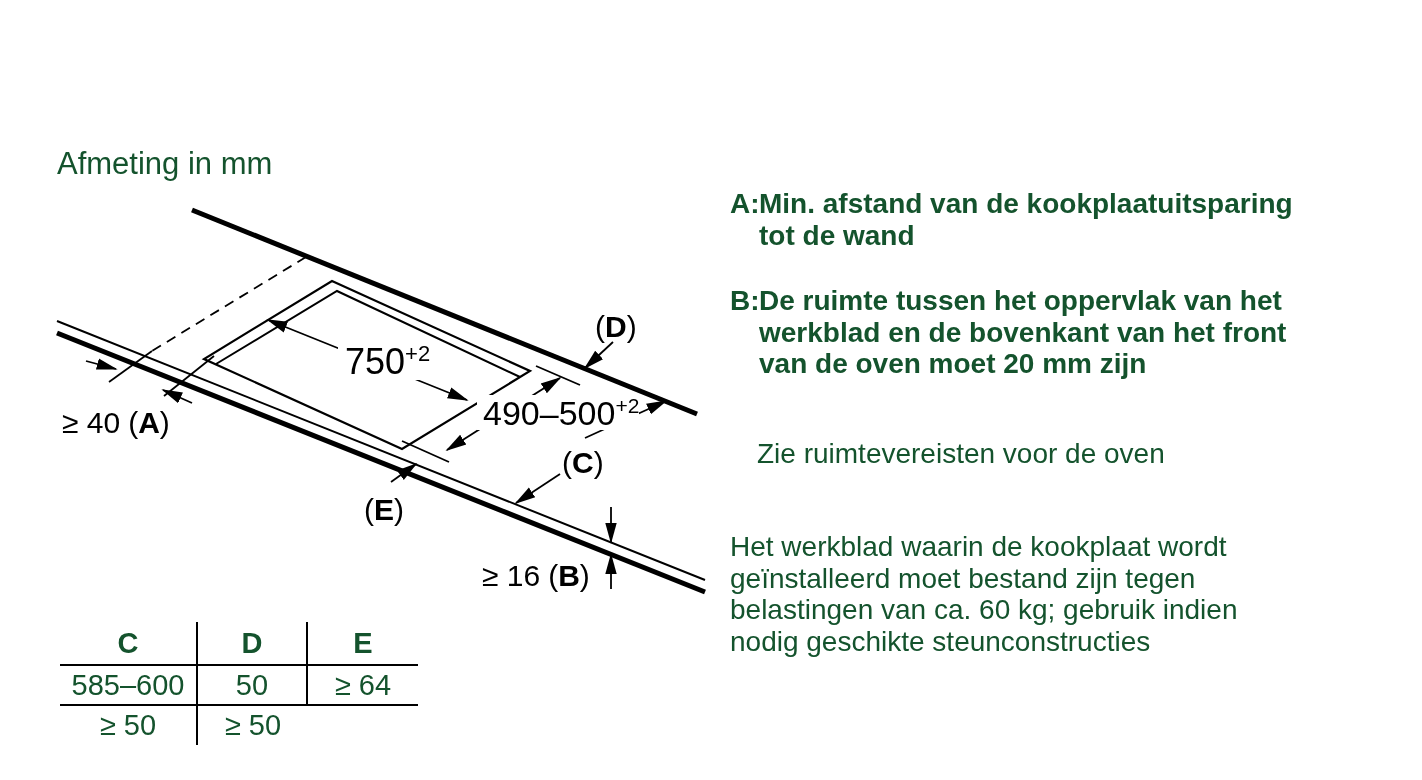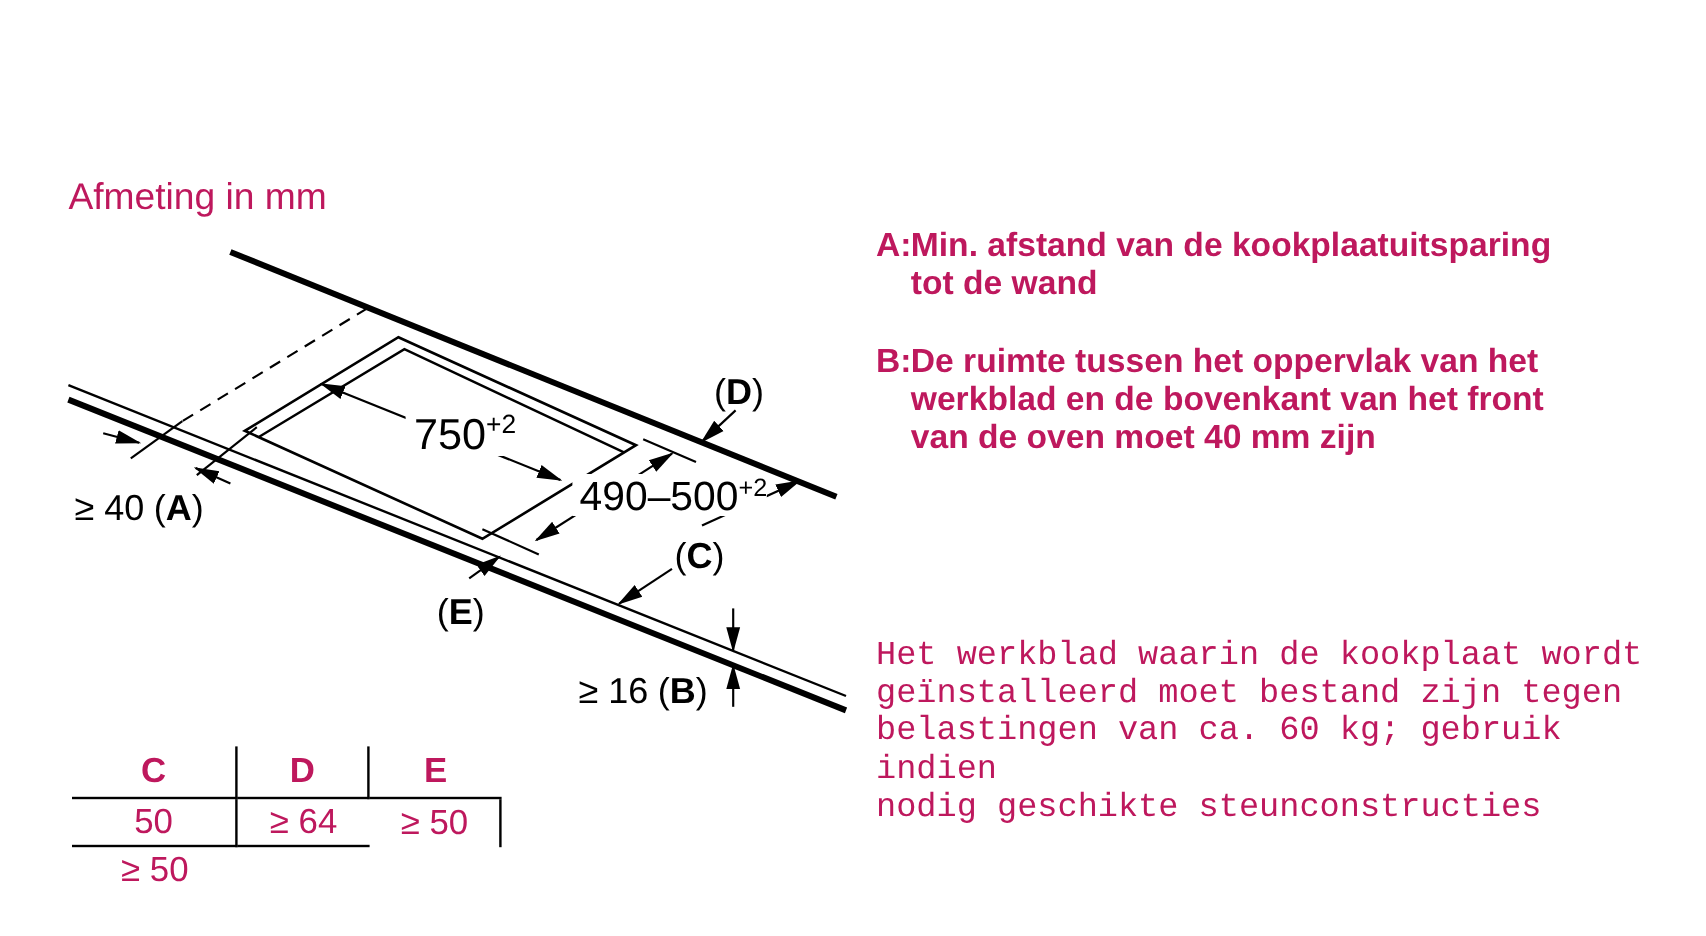--- a/index.html
+++ b/index.html
@@ -1,21 +1,21 @@
 <!DOCTYPE html>
 <html><head>
 <meta charset="utf-8">
 <style>
   html,body{margin:0;padding:0;background:#ffffff;}
   .screen{
     position:relative;
     width:1422px;height:780px;
     background:#ffffff;
     font-family:"Liberation Sans","DejaVu Sans",sans-serif;
-    color:#be185d;
+    color:#14532d;
     overflow:hidden;
   }
   .title{
     position:absolute;left:57px;top:146px;
     font-size:31px;line-height:36px;
   }
   svg.diagram{position:absolute;left:0;top:0;}
   svg .ink{stroke:#000;fill:none;}
   svg text{fill:#000;font-family:"Liberation Sans","DejaVu Sans",sans-serif;}
   .note-item{
@@ -23,21 +23,21 @@
     font-size:28px;line-height:31.5px;
   }
   .note-key{font-weight:bold;width:29px;flex:none;}
   .note-text{white-space:pre-line;width:620px;font-weight:bold;}
   .see-note{
     position:absolute;left:757px;top:438px;
     font-size:28px;line-height:31.5px;width:620px;
   }
   .paragraph{
     position:absolute;left:730px;top:531px;
-    font-size:28px;line-height:31.7px;white-space:pre-line;width:640px;font-family:Liberation Mono, monospace;
+    font-size:28px;line-height:31.7px;white-space:pre-line;width:640px;
   }
   .dtable{
     position:absolute;left:60px;top:622px;
     display:grid;
     grid-template-columns:138px 110px 110px;
     grid-template-rows:44px 40px 39px;
   }
   .cell{
     display:flex;align-items:center;justify-content:center;
     font-size:29px;box-sizing:border-box;
@@ -116,34 +116,36 @@
   <div class="note-item" style="left:730px;top:188px;">
     <span class="note-key">A:</span>
     <span class="note-text">Min. afstand van de kookplaatuitsparing
 tot de wand</span>
   </div>
 
   <div class="note-item" style="left:730px;top:285px;">
     <span class="note-key">B:</span>
     <span class="note-text">De ruimte tussen het oppervlak van het
 werkblad en de bovenkant van het front
-van de oven moet 40 mm zijn</span>
+van de oven moet 20 mm zijn</span>
   </div>
 
+  <div class="see-note">Zie ruimtevereisten voor de oven</div>
 
   <div class="paragraph">Het werkblad waarin de kookplaat wordt
 geïnstalleerd moet bestand zijn tegen
 belastingen van ca. 60 kg; gebruik indien
 nodig geschikte steunconstructies</div>
 
   <div class="dtable">
     <div class="cell head vline hline">C</div>
     <div class="cell head vline hline">D</div>
     <div class="cell head hline">E</div>
 
+    <div class="cell vline hline">585–600</div>
     <div class="cell vline hline">50</div>
     <div class="cell hline">≥ 64</div>
 
     <div class="cell vline">≥ 50</div>
     <div class="cell">≥ 50</div>
   </div>
 
 </div>
 
 </body></html>

